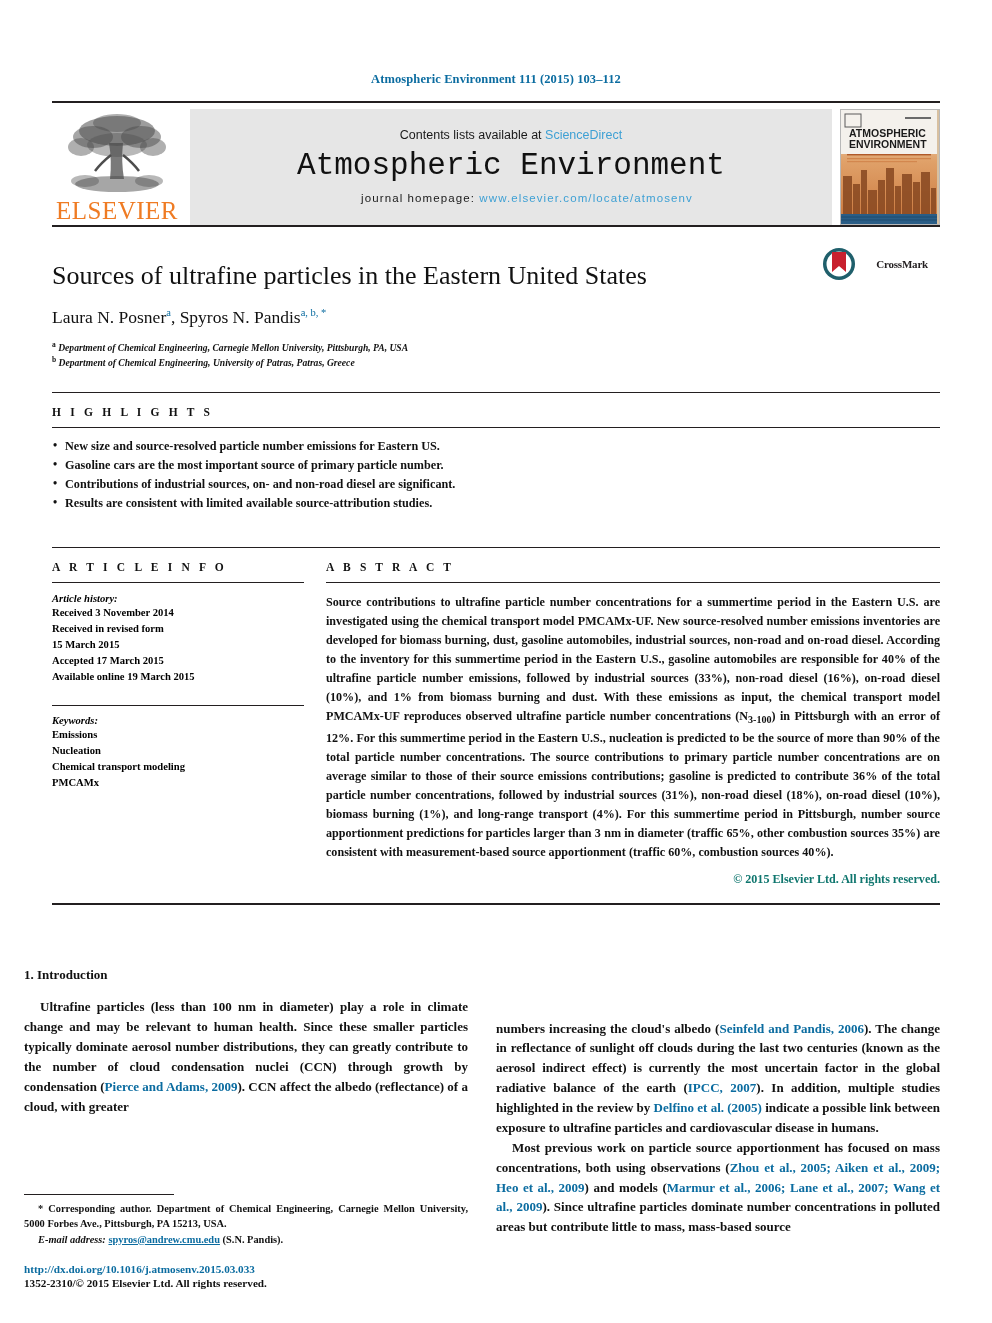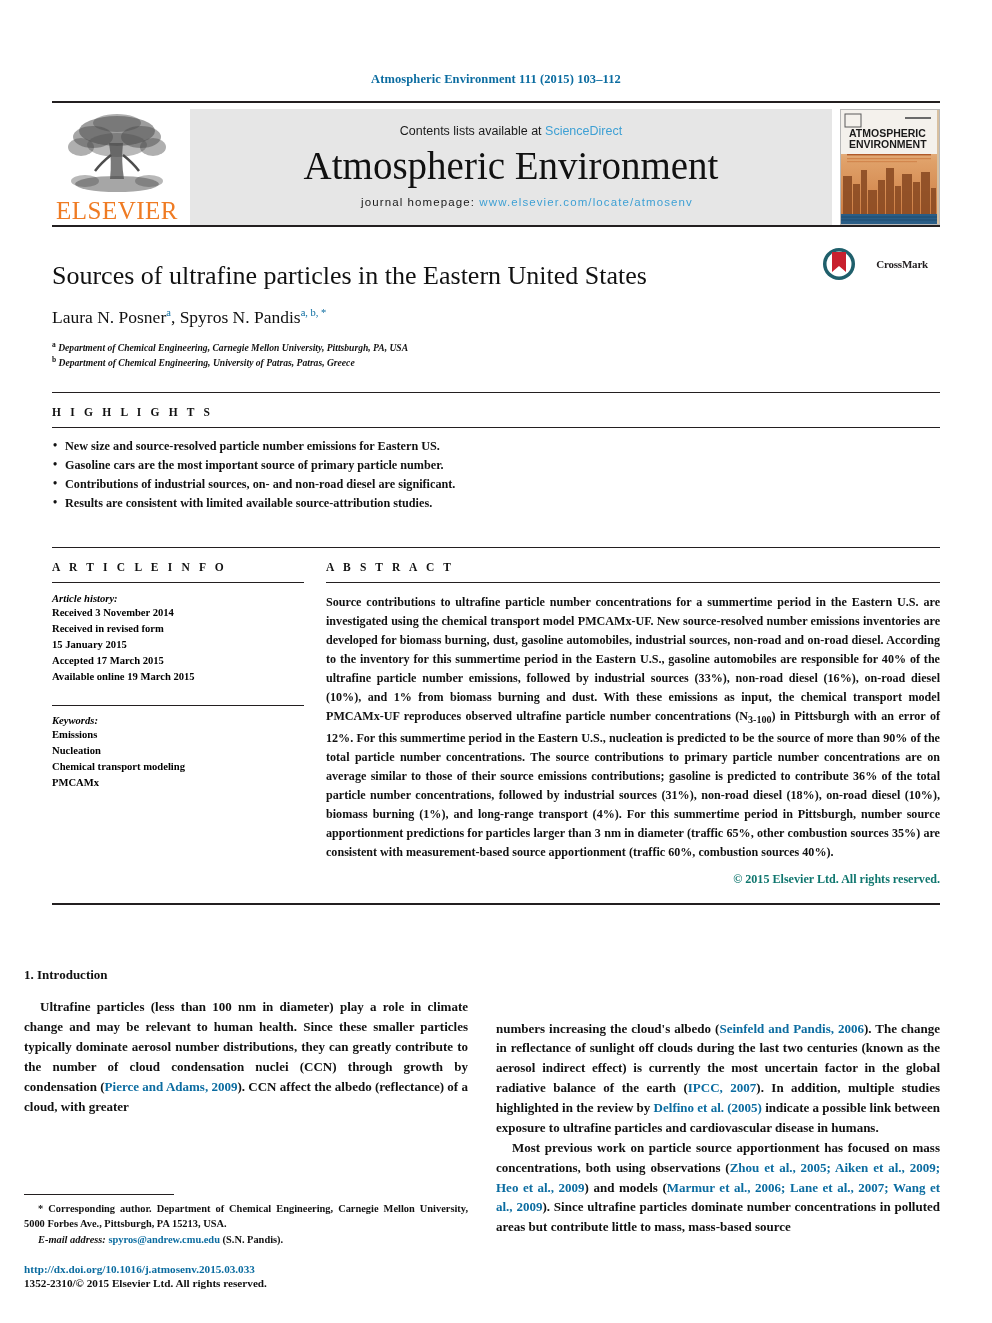--- a/index.html
+++ b/index.html
@@ -74,22 +74,22 @@
     margin-left: 8px;
   }
   .contents-line {
     font-family: "Liberation Sans", sans-serif;
     font-size: 12.5px;
     color: #1a1a1a;
     margin-bottom: 6px;
   }
   .contents-line .sd { color: #3ea0d4; }
   .journal-name {
-    font-family: Liberation Serif, serif;
-    font-size: 39px;
+    font-family: Liberation Mono, monospace;
+    font-size: 31px;
     color: #111111;
     line-height: 1.05;
     margin: 2px 0 10px 0;
     font-weight: normal;
   }
   .homepage-line {
     font-family: "Liberation Sans", sans-serif;
     font-size: 11.5px;
     letter-spacing: 1.1px;
     color: #1a1a1a;
@@ -292,21 +292,21 @@
     font-family: "Liberation Serif", serif;
     font-size: 10.4px;
     font-weight: bold;
     line-height: 1.5;
     margin: 0;
     text-align: justify;
     color: #111;
   }
   .fn-text .indent { padding-left: 14px; display: inline-block; }
   .fn-email-label { font-style: italic; }
-  .link { color: #0b6ca0; }
+  .link { color: #0b6ca0; text-decoration: underline; }
   .doi-block { margin-top: 15px; }
   .doi-line {
     font-family: "Liberation Serif", serif;
     font-size: 11.2px;
     font-weight: bold;
     color: #0b6ca0;
     margin: 0 0 2px 0;
   }
   .issn-line {
     font-family: "Liberation Serif", serif;
@@ -440,21 +440,21 @@
   <div class="sec-rule-top"></div>
   <div class="info-abs-wrap">
 
     <div class="col-info">
       <div class="sec-head">A R T I C L E   I N F O</div>
       <div class="thin-rule"></div>
       <div class="info-body">
         <div class="ai-label">Article history:</div>
         <div class="ai-line">Received 3 November 2014</div>
         <div class="ai-line">Received in revised form</div>
-        <div class="ai-line">15 January 2015</div>
+        <div class="ai-line">15 March 2015</div>
         <div class="ai-line">Accepted 17 March 2015</div>
         <div class="ai-line">Available online 19 March 2015</div>
       </div>
       <div class="ai-gap"></div>
       <div class="kw-rule"></div>
       <div class="kw-body">
         <div class="ai-label">Keywords:</div>
         <div class="ai-line">Emissions</div>
         <div class="ai-line">Nucleation</div>
         <div class="ai-line">Chemical transport modeling</div>

